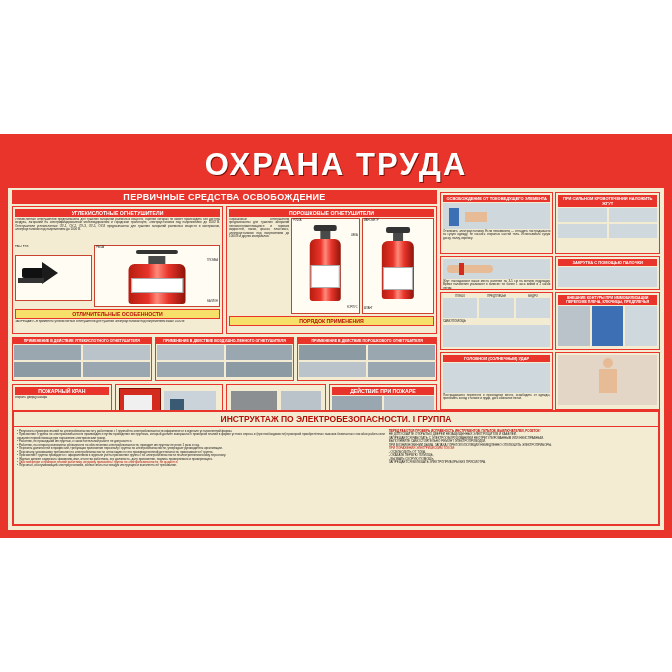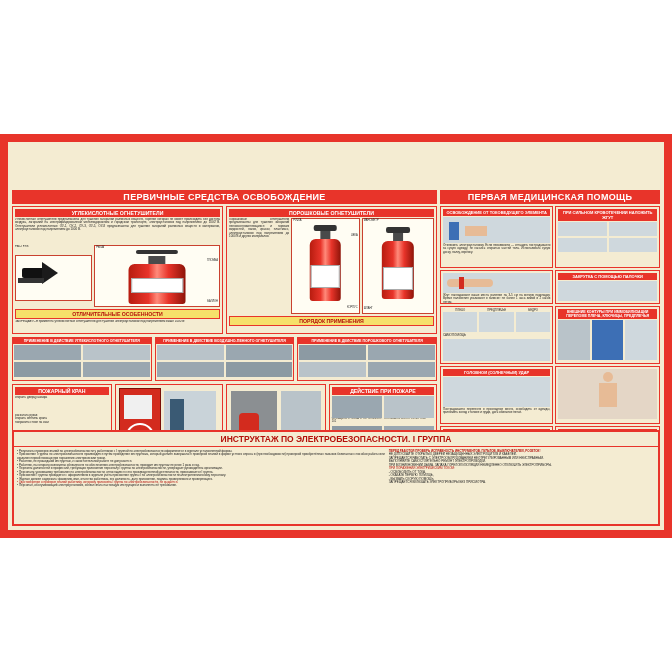--- a/index.html
+++ b/index.html
@@ -34,33 +34,36 @@
 
   .photo{background:#9aa7b0;position:relative;overflow:hidden;}
   .photo.p2{background:#b9c3c9;}
   .photo.p3{background:#8c9aa3;}
 
   .med-photo{background:#cfd8dd;position:relative;}
 
   .grid2{display:grid;grid-template-columns:1fr 1fr;gap:2px;}
   .grid3{display:grid;grid-template-columns:1fr 1fr 1fr;gap:2px;}
 
-  .instr{position:absolute;left:4px;right:4px;bottom:4px;height:96px;border:2px solid #e8342a;background:#f4ecd2;box-sizing:border-box;}
+  .instr{position:absolute;left:4px;right:4px;bottom:4px;height:116px;border:2px solid #e8342a;background:#f4ecd2;box-sizing:border-box;}
   .instr .h{background:#f4ecd2;color:#b3100a;font-size:8.5px;font-weight:bold;text-align:center;padding:2px 0;border-bottom:1px solid #e8342a;}
   .instr .cols{display:flex;gap:4px;padding:3px;}
   .instr .c1{width:58%;}
   .instr .c2{width:42%;}
   .lines span{display:block;}
 </style>
 </head>
 <body>
 
 <div class="poster">
   <div class="inner">
 
+    <div class="title-bar">
+      <div class="t">ОХРАНА ТРУДА</div>
+    </div>
 
     <div class="col-left">
       <div class="sec-head">ПЕРВИЧНЫЕ СРЕДСТВА ОСВОБОЖДЕНИЕ</div>
 
       <div style="display:flex;gap:3px;margin-top:2px;height:128px;">
 
         <div class="panel pad" style="width:50%;">
           <div class="sub-head">УГЛЕКИСЛОТНЫЕ ОГНЕТУШИТЕЛИ</div>
           <div class="tiny" style="margin-top:1px;height:26px;overflow:hidden;">Углекислотные огнетушители предназначены для тушения загораний различных веществ, горение которых не может происходить без доступа воздуха, загораний на электрифицированном железнодорожном и городском транспорте, электроустановок под напряжением до 1000 В. Огнетушители углекислотные ОУ-1, ОУ-2, ОУ-3, ОУ-5, ОУ-8 предназначены для тушения загораний различных веществ и материалов, электроустановок под напряжением до 1000 В.</div>
           <div style="display:flex;gap:2px;margin-top:1px;height:62px;">
@@ -191,21 +194,20 @@
             <div>
               <div class="photo" style="height:22px;"></div>
               <div class="tiny" style="font-size:2.6px;">ЭВАКУИРОВАТЬ ЛЮДЕЙ</div>
             </div>
           </div>
         </div>
       </div>
     </div>
 
     <div class="col-right">
-      <div class="sec-head">ПЕРВАЯ МЕДИЦИНСКАЯ ПОМОЩЬ</div>
 
       <div style="display:flex;gap:2px;margin-top:2px;height:62px;">
         <div class="panel pad" style="width:52%;">
           <div class="sub-head" style="font-size:4px;">ОСВОБОЖДЕНИЕ ОТ ТОКОВЕДУЩЕГО ЭЛЕМЕНТА</div>
           <div class="med-photo" style="height:26px;margin-top:1px;position:relative;">
             <div style="position:absolute;left:6px;top:5px;width:10px;height:18px;background:#3d6fb5;"></div>
             <div style="position:absolute;left:22px;top:9px;width:22px;height:10px;background:#e7bb96;"></div>
           </div>
           <div class="tiny" style="margin-top:1px;">Отключить электроустановку. Если невозможно — оттащить пострадавшего за сухую одежду, не касаясь открытых частей тела. Использовать сухую доску, палку, верёвку.</div>
         </div>

